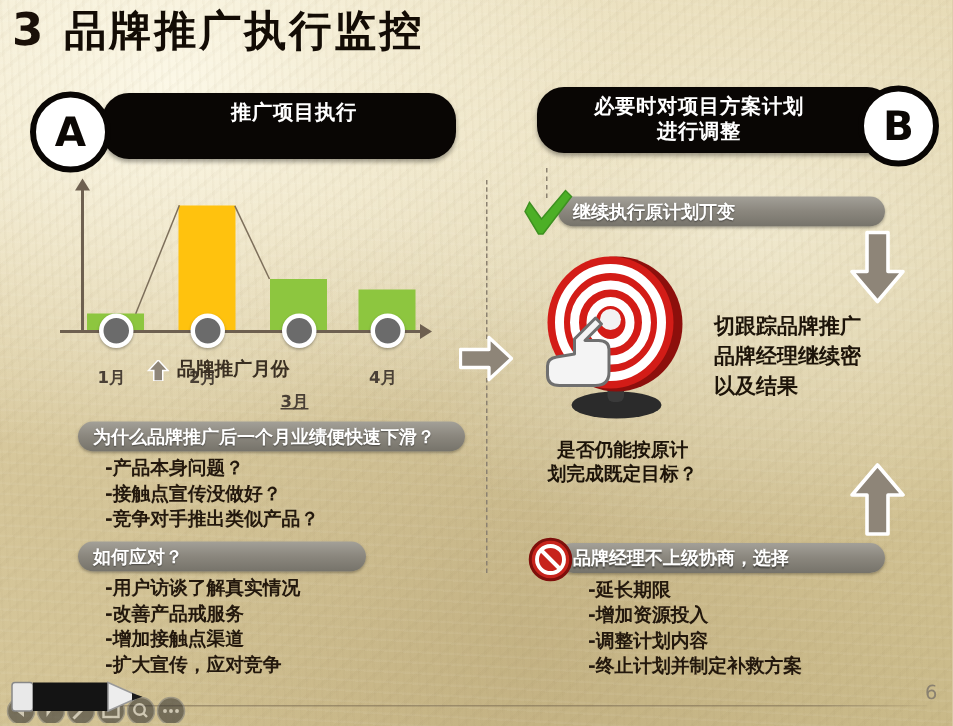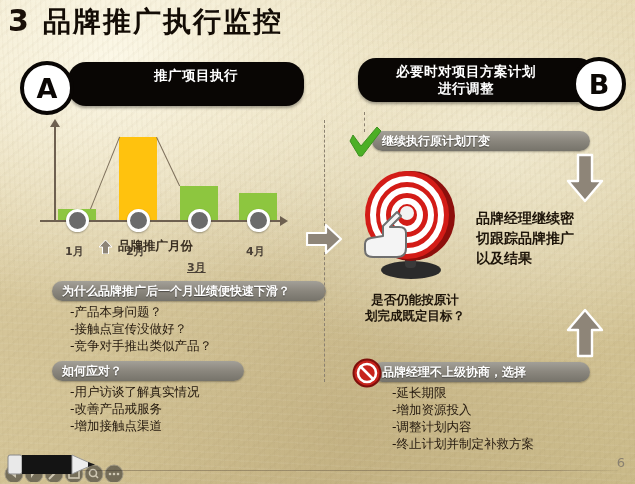--- a/index.html
+++ b/index.html
@@ -66,24 +66,24 @@
   .trendline{position:absolute;height:0;border-top:1.4px solid #7d6f5b;transform-origin:0 0;}
   #xaxis-title{position:absolute;left:118px;top:238px;font-size:12.5px;font-weight:bold;color:#3a2f22;}
   #xaxis-arrow{position:absolute;left:98px;top:240px;width:15px;height:14px;}
 
   
   .gbanner{position:absolute;height:20px;border-radius:10px;
      background:linear-gradient(180deg,#a3a098 0%,#8b877e 48%,#76736a 100%);
      box-shadow:0 1px 2px rgba(0,0,0,.3);}
   .gbanner span{position:absolute;left:10px;top:2px;color:#fff;font-size:12px;font-weight:bold;
      text-shadow:0 1px 1px rgba(0,0,0,.45);white-space:nowrap;}
-  .bullets{position:absolute;color:#23180d;font-size:12.5px;font-weight:normal;line-height:17px;}
+  .bullets{position:absolute;color:#23180d;font-size:12.5px;font-weight:bold;line-height:17px;}
   .bullets div{white-space:nowrap;}
 
-  #bannerQ1{left:52px;top:281px;width:258px;padding-left:16px;}
+  #bannerQ1{left:52px;top:281px;width:258px;}
   #bl1{left:70px;top:303px;}
   #bannerQ2{left:52px;top:361px;width:192px;}
   #bl2{left:70px;top:383px;}
 
   #bannerG{left:372px;top:131px;width:218px;}
   #bannerR{left:372px;top:362px;width:218px;}
   #bl3{left:392px;top:384px;}
 
   
   #check{position:absolute;left:348px;top:126px;width:34px;height:32px;}
@@ -183,20 +183,21 @@
       <div>-竞争对手推出类似产品？</div>
     </div>
 
   <div class="gbanner" id="bannerQ2">
     <span>如何应对？</span>
   </div>
   <div class="bullets" id="bl2">
       <div>-用户访谈了解真实情况</div>
       <div>-改善产品戒服务</div>
       <div>-增加接触点渠道</div>
+      <div>-扩大宣传，应对竞争</div>
     </div>
 
   <div class="dashline" id="dash1"></div>
   <div class="dashline" id="dash2"></div>
   <svg class="arrow" id="arrowMid" viewBox="0 0 36 34">
     <polygon points="1,11 20,11 20,3 35,17 20,31 20,23 1,23" fill="#8e8578" stroke="#ffffff" stroke-width="2.2" stroke-linejoin="round"></polygon>
   </svg>
 
   <div class="dashline" id="dash3"></div>
   <div class="gbanner" id="bannerG">
@@ -223,22 +224,22 @@
 
   <div id="midq">
     <div>是否仍能按原计</div>
     <div>划完成既定目标？</div>
   </div>
 
   <svg class="arrow" id="arrowDown" viewBox="0 0 40 50">
     <polygon points="13,2 27,2 27,28 37,28 20,48 3,28 13,28" fill="#8e8578" stroke="#ffffff" stroke-width="2.4" stroke-linejoin="round"></polygon>
   </svg>
   <div id="rtext">
+      <div>切跟踪品牌推广</div>
       <div>品牌经理继续密</div>
-      <div>切跟踪品牌推广</div>
       <div>以及结果</div>
     </div>
   <svg class="arrow" id="arrowUp" viewBox="0 0 40 50">
     <polygon points="20,2 37,22 27,22 27,48 13,48 13,22 3,22" fill="#8e8578" stroke="#ffffff" stroke-width="2.4" stroke-linejoin="round"></polygon>
   </svg>
 
   <div class="gbanner" id="bannerR">
     <span>品牌经理不上级协商，选择</span>
   </div>
   <svg id="noentry" viewBox="0 0 30 30">

